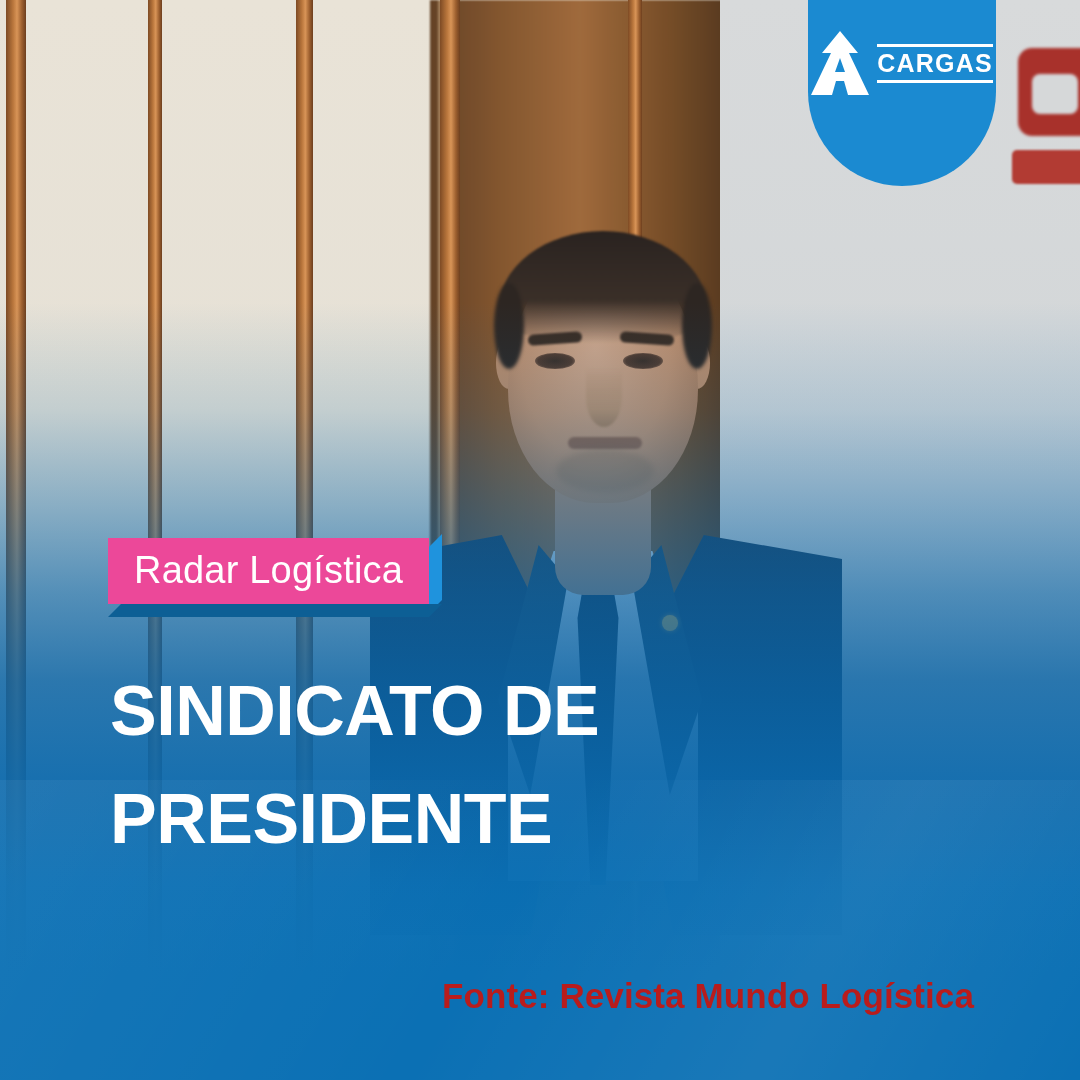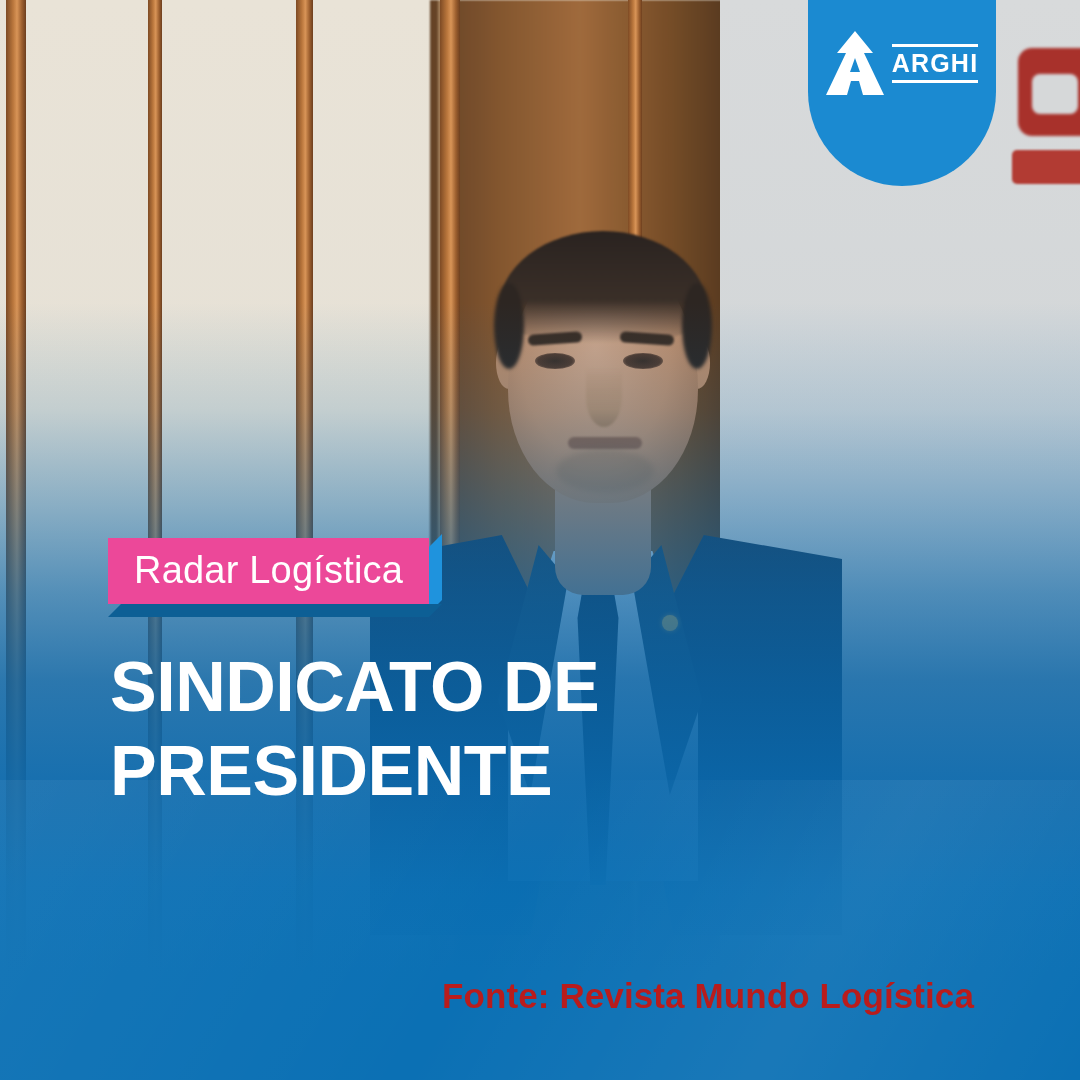--- a/index.html
+++ b/index.html
@@ -182,21 +182,21 @@
 
   
   .headline{
     position:absolute;left:110px;top:645px;width:880px;
     color:#fff;font-weight:700;
     font-size:70px;line-height:84px;
     letter-spacing:-0.5px;
     text-transform:uppercase;
     font-stretch:condensed;
   }
-  .headline .ln{display:block;white-space:nowrap;}
+  .headline .ln{display:block;white-space:nowrap;margin-top:24px;}
 
   
   .source{
     position:absolute;right:106px;top:976px;
     color:#b91c1c;font-size:35px;font-weight:700;letter-spacing:.1px;
   }
 </style>
 </head>
 <body>
 
@@ -254,21 +254,21 @@
   <div class="tint"></div>
   <div class="tint2"></div>
 
   <div class="logo-badge">
     <svg class="logo-mark" viewBox="0 0 58 64">
       <path d="M29 0 L47 22 L38 22 L58 64 L37 64 L33 50 L25 50 L21 64 L0 64 L20 22 L11 22 Z
                M29 27 L24 41 L34 41 Z" fill="#ffffff"></path>
     </svg>
     <div class="logo-word">
       <span class="rule"></span>
-      <span class="txt">ARGHI</span>
+      <span class="txt">CARGAS</span>
       <span class="rule"></span>
     </div>
   </div>
 
   <div class="tag-wrap">
     <div class="tag">
       <span>Radar Logística</span>
       <span class="tag-side"></span>
       <span class="tag-bottom"></span>
     </div>

